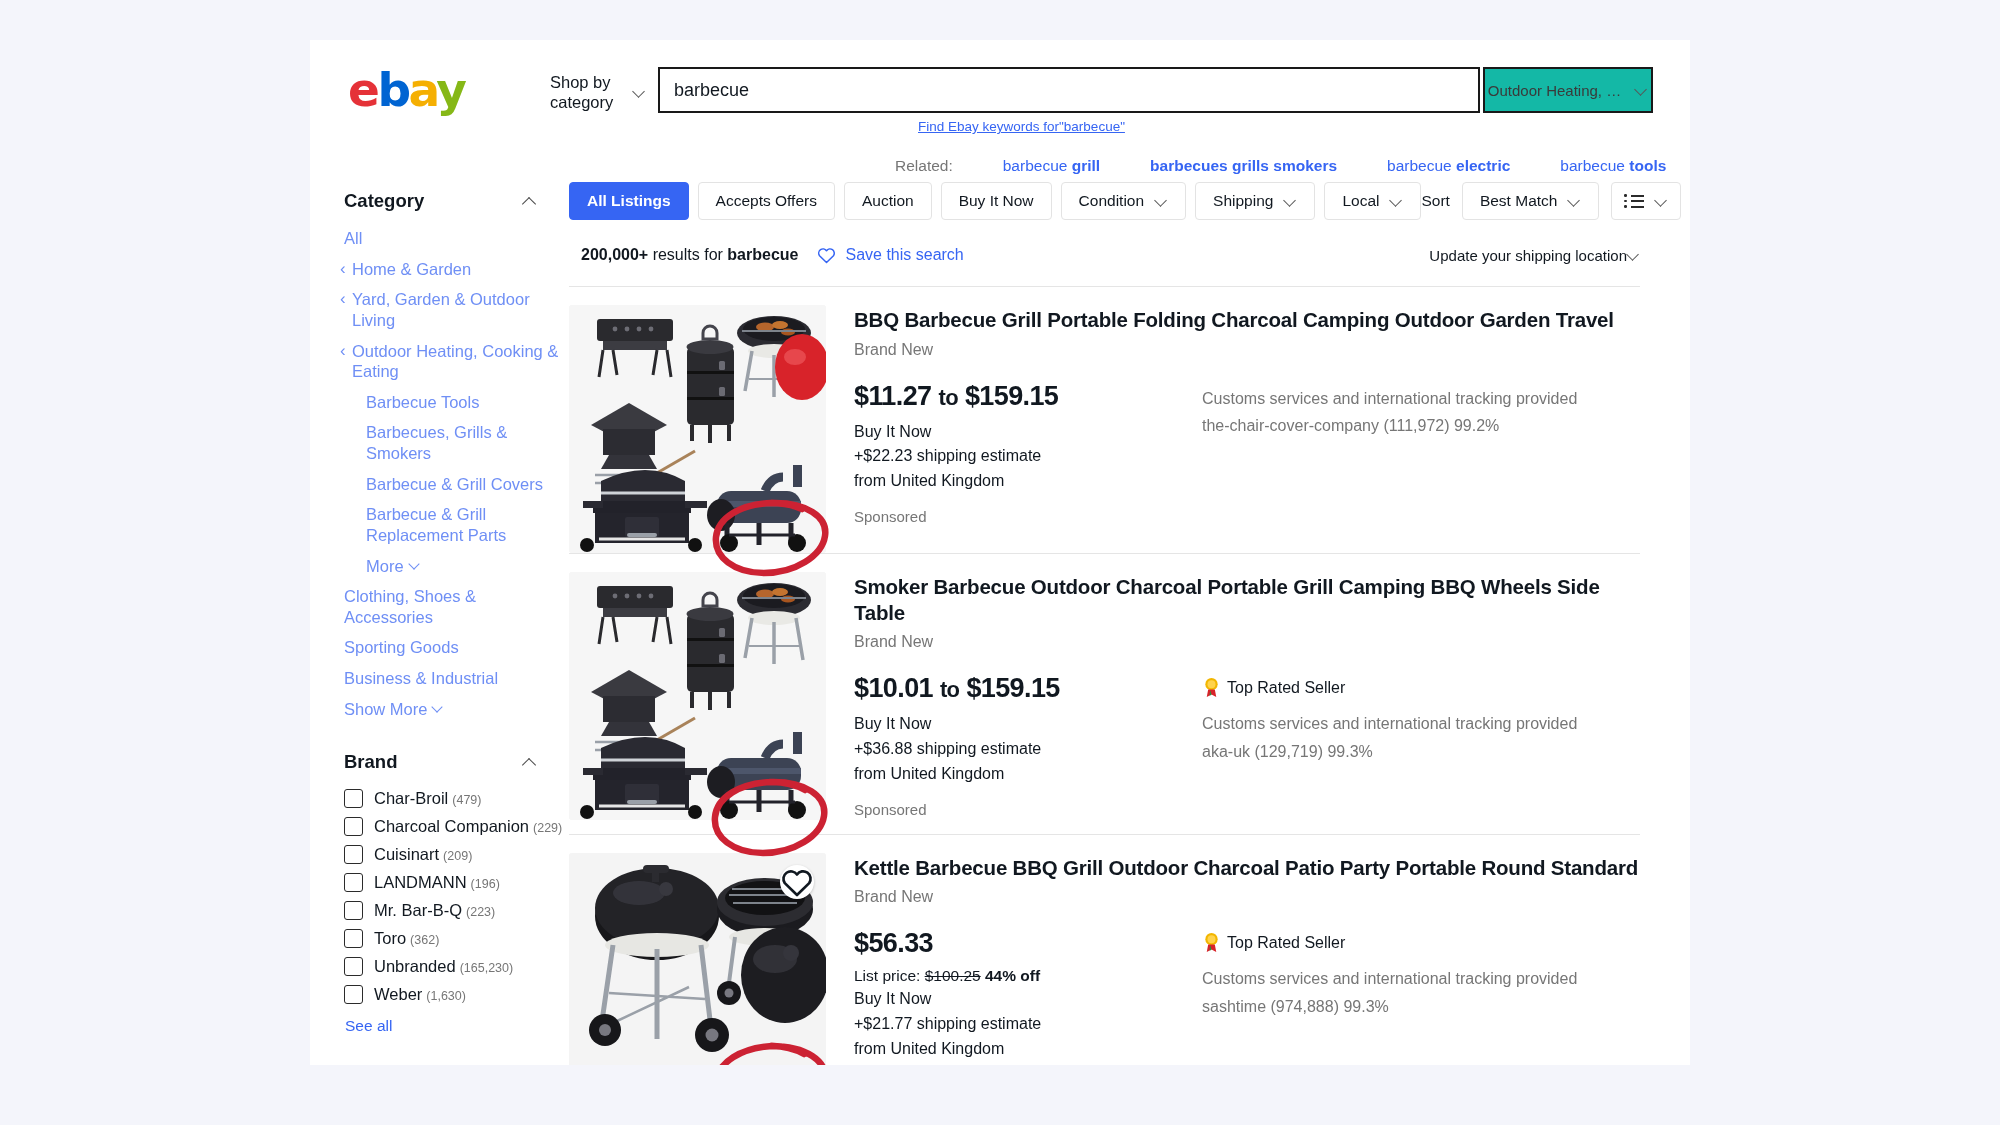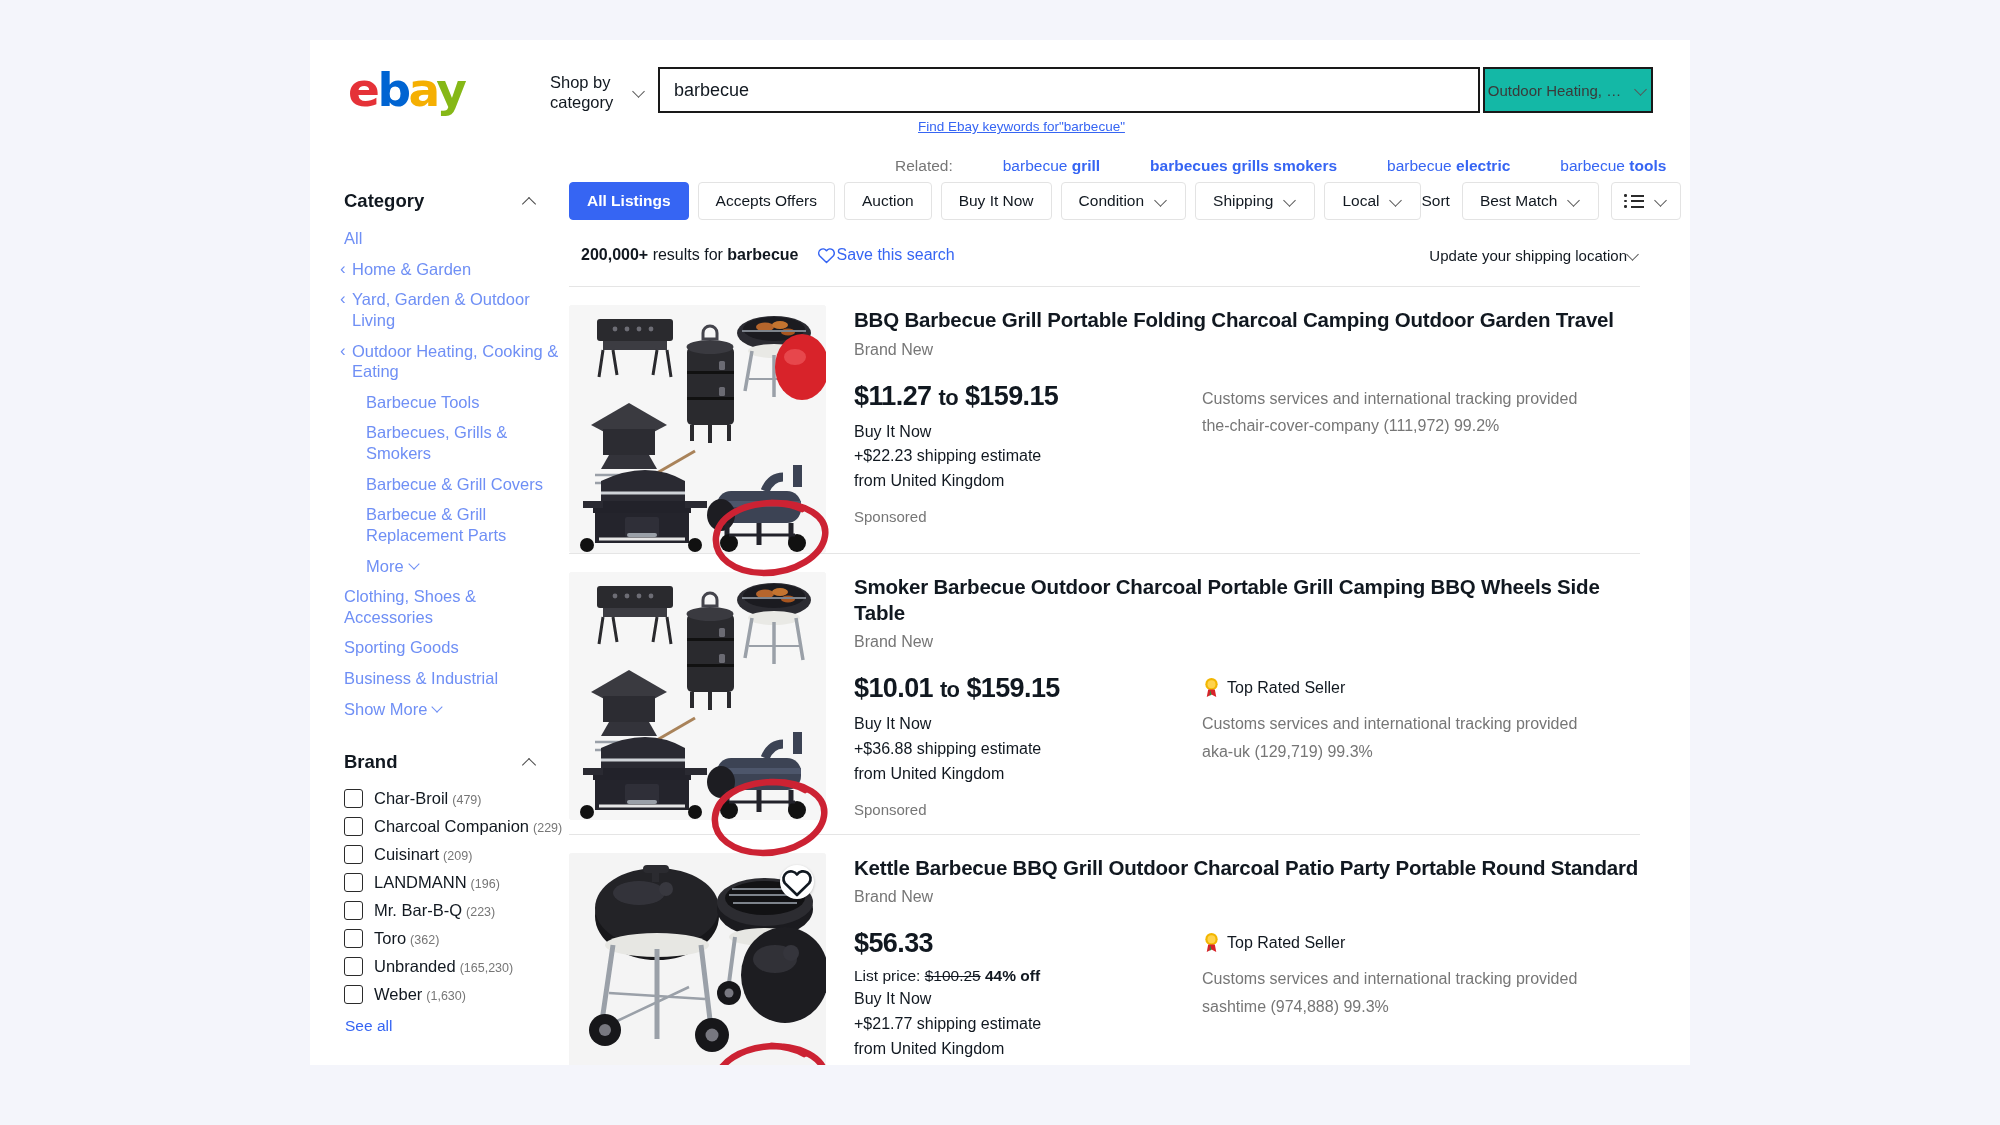--- a/index.html
+++ b/index.html
@@ -167,21 +167,21 @@
   }
 
   .count-row {
     display: flex; align-items: center; justify-content: space-between;
     margin-bottom: 22px;
   }
   .count-left { display: flex; align-items: center; gap: 19px; margin-left: 12px; }
   .count-text { font-size: 16px; color: #111820; }
   .count-text b { font-weight: 700; }
   .save-search {
-    display: flex; align-items: center; 
+    display: flex; align-items: center; gap: 9px;
     color: #3665f3; font-size: 16px; text-decoration: none;
   }
   .heart-ico { width: 19px; height: 18px; }
   .ship-loc {
     display: flex; align-items: center; gap: 0;
     font-size: 15px; color: #111820;
   }
 
   
   .item {

